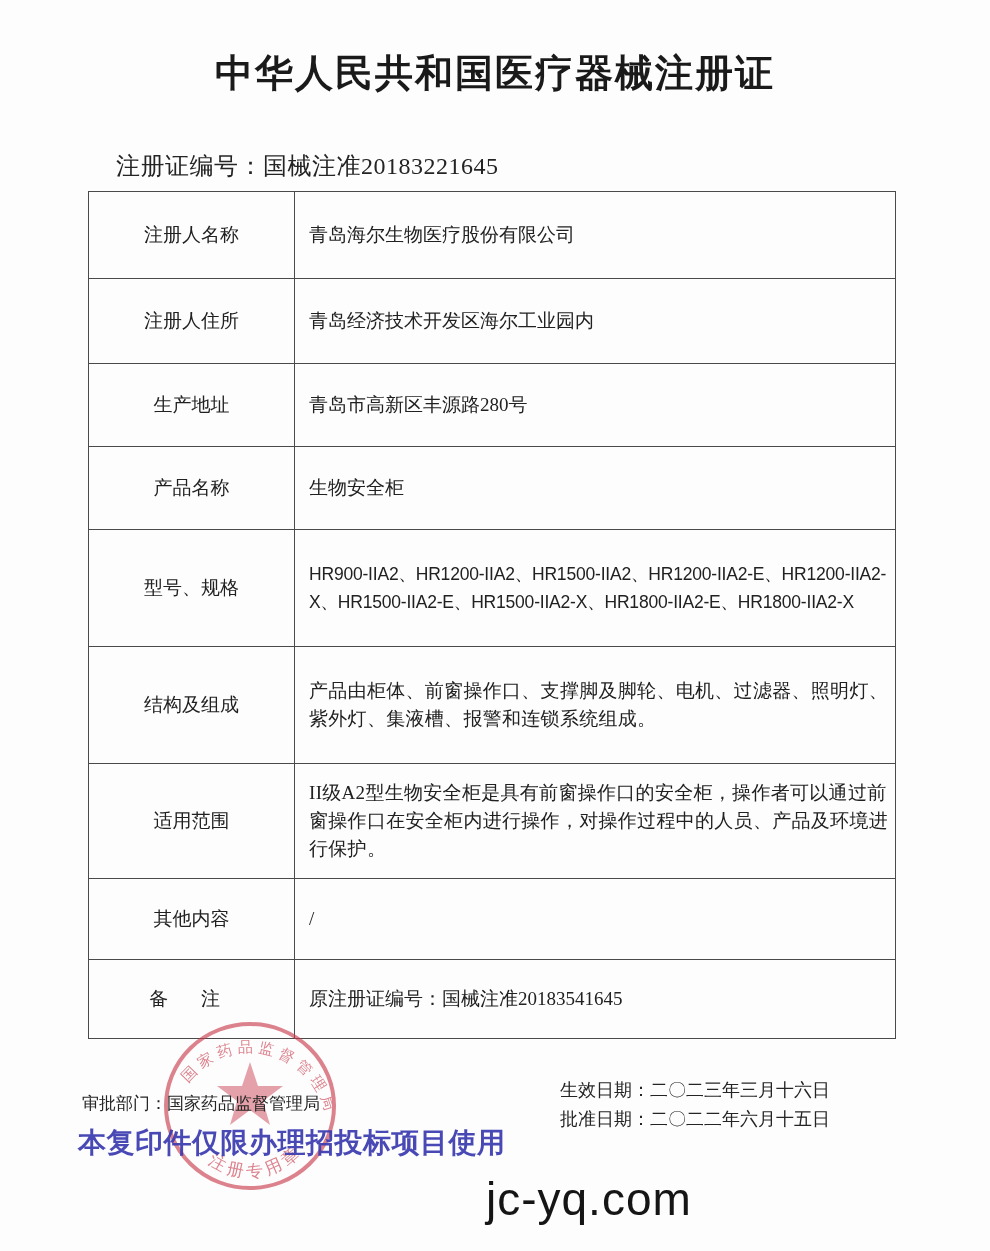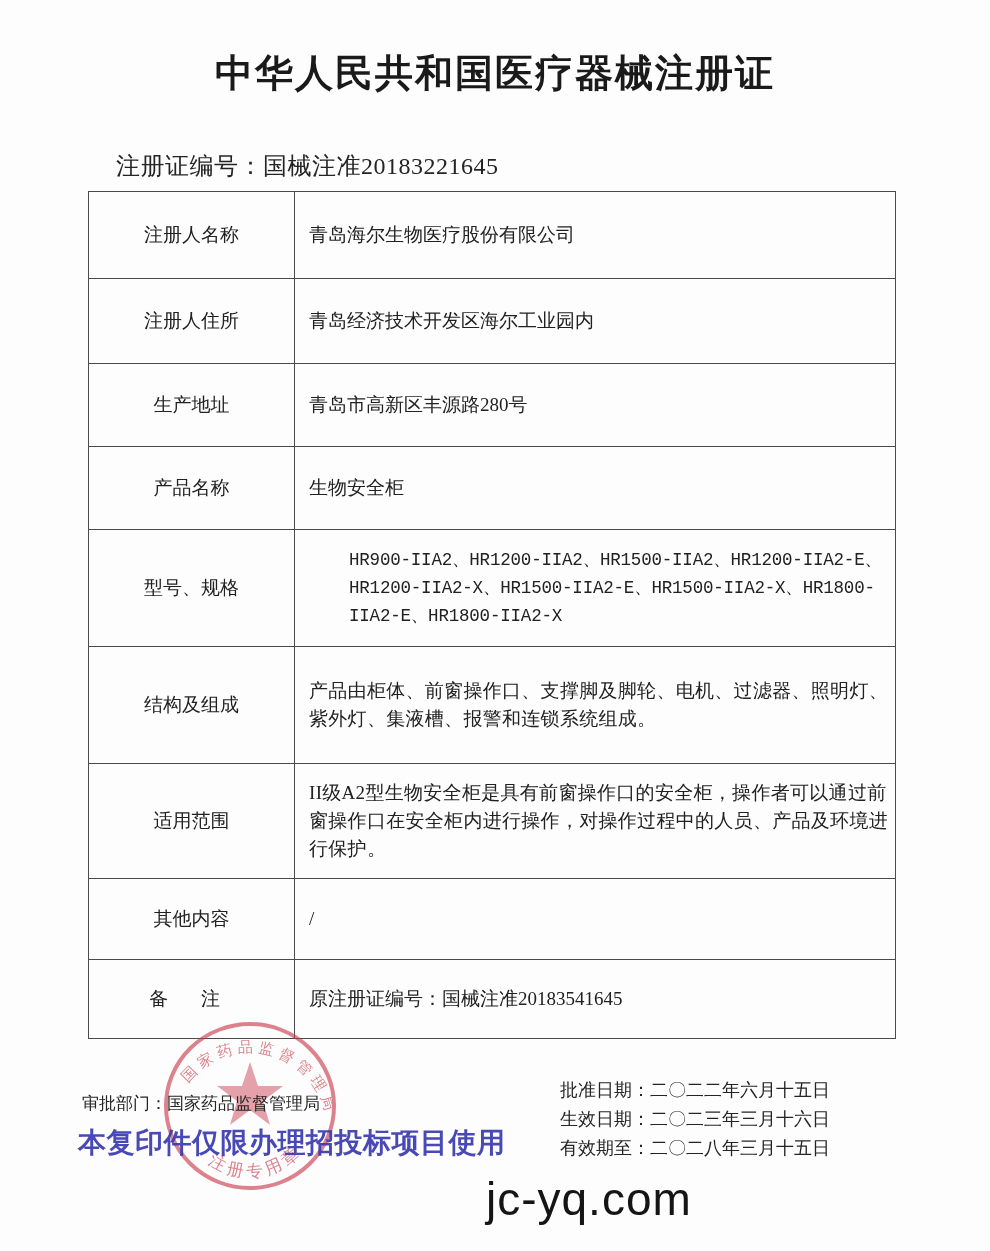--- a/index.html
+++ b/index.html
@@ -73,25 +73,24 @@
     line-height: 1.5;
   }
   .cert-table td.value-cell {
     text-align: left;
     font-size: 19px;
     color: #212121;
     padding: 8px 2px 8px 14px;
     line-height: 1.45;
   }
   .value-cell .mono-spec {
-    font-family: Liberation Mono, monospace;
+    font-family: Liberation Sans, sans-serif;
     font-size: 17.5px;
     line-height: 1.6;
     letter-spacing: -0.2px;
-    margin-left: 40px;
   }
   .value-cell .para {
     line-height: 1.48;
     letter-spacing: 0.3px;
   }
   .spaced {
     letter-spacing: 14px;
     padding-left: 14px;
   }
   
@@ -232,27 +231,24 @@
       </tr>
     </tbody>
   </table>
 
   <div class="footer">
     <div class="approver-line">
       <span>审批部门：</span><span>国家药品监督管理局</span>
     </div>
     <div class="dates">
       <div class="date-row">
-        <span class="d-label">批准日期：</span><span class="d-value">二〇二二年六月十五日</span>
-      </div>
-      <div class="date-row">
         <span class="d-label">生效日期：</span><span class="d-value">二〇二三年三月十六日</span>
       </div>
       <div class="date-row">
-        <span class="d-label">有效期至：</span><span class="d-value">二〇二八年三月十五日</span>
+        <span class="d-label">批准日期：</span><span class="d-value">二〇二二年六月十五日</span>
       </div>
     </div>
   </div>
 
   <div class="seal">
     <svg width="196" height="176" viewBox="0 0 196 176" xmlns="http://www.w3.org/2000/svg">
       <defs>
         <path id="sealTopArc" d="M 22,96 A 78,80 0 0 1 174,96" fill="none"></path>
         <path id="sealBotArc" d="M 30,104 A 70,72 0 0 0 166,104" fill="none"></path>
       </defs>

